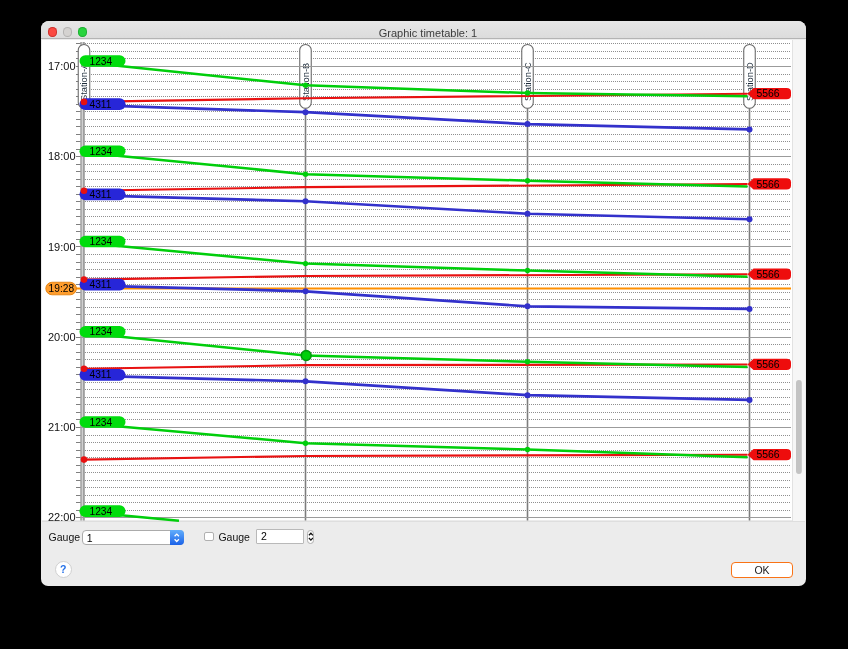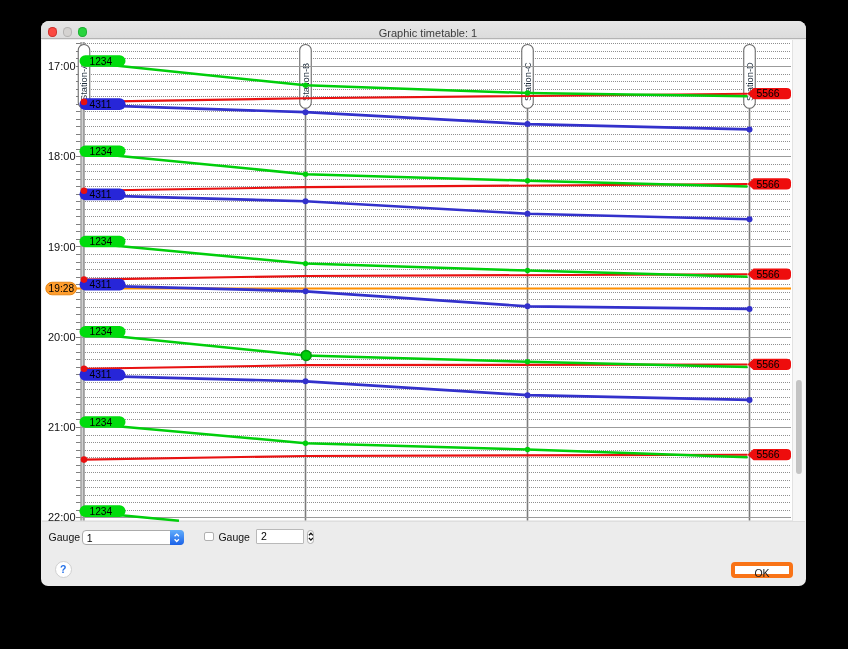--- a/index.html
+++ b/index.html
@@ -21,21 +21,21 @@
 #check { position:absolute; left:163.2px; top:511px; width:9.4px; height:9.4px; background:#fff;
   border:1px solid #b0b0b0; border-radius:2px; }
 #numf { position:absolute; left:214.9px; top:508.4px; width:48px; height:14.8px; background:#fff;
   border:1px solid #b9b9b9; border-radius:1px; font-size:10.5px; color:#000; line-height:13px; padding-left:4px; }
 #stepper { position:absolute; left:265.7px; top:509.4px; width:7.8px; height:13.2px; background:#fdfdfd;
   border:1px solid #b0b0b0; border-radius:4px; }
 #help { position:absolute; left:13.7px; top:540.4px; width:17px; height:17px; border-radius:50%;
   background:#fff; border:1px solid #cfcfcf; color:#2470e8; font-size:10.5px; font-weight:bold;
   text-align:center; line-height:15.5px; }
 #ok { position:absolute; left:690px; top:541px; width:62px; height:15.5px; background:#fff;
-  border:4px solid #f97316; border-radius:4px; font-size:10.5px; color:#1a1a1a; text-align:center; line-height:14px; }
+  border:1px solid #f97316; border-radius:4px; font-size:10.5px; color:#1a1a1a; text-align:center; line-height:14px; }
 </style>
 </head>
 <body>
 <div id="win">
   <div id="tbar"></div>
   <div id="title">Graphic timetable: 1</div>
   <div class="tl" style="left:6.6px; background:#fb4a42; box-shadow:inset 0 0 0 1px rgba(160,30,30,.5);"></div>
   <div class="tl" style="left:21.7px; background:#d5d3d1; box-shadow:inset 0 0 0 1px rgba(150,150,150,.5);"></div>
   <div class="tl" style="left:36.6px; background:#29d43e; box-shadow:inset 0 0 0 1px rgba(20,140,40,.5);"></div>
   <svg id="plotsvg" width="763" height="484" viewBox="0 0 763 484" font-family="Liberation Sans, sans-serif">

